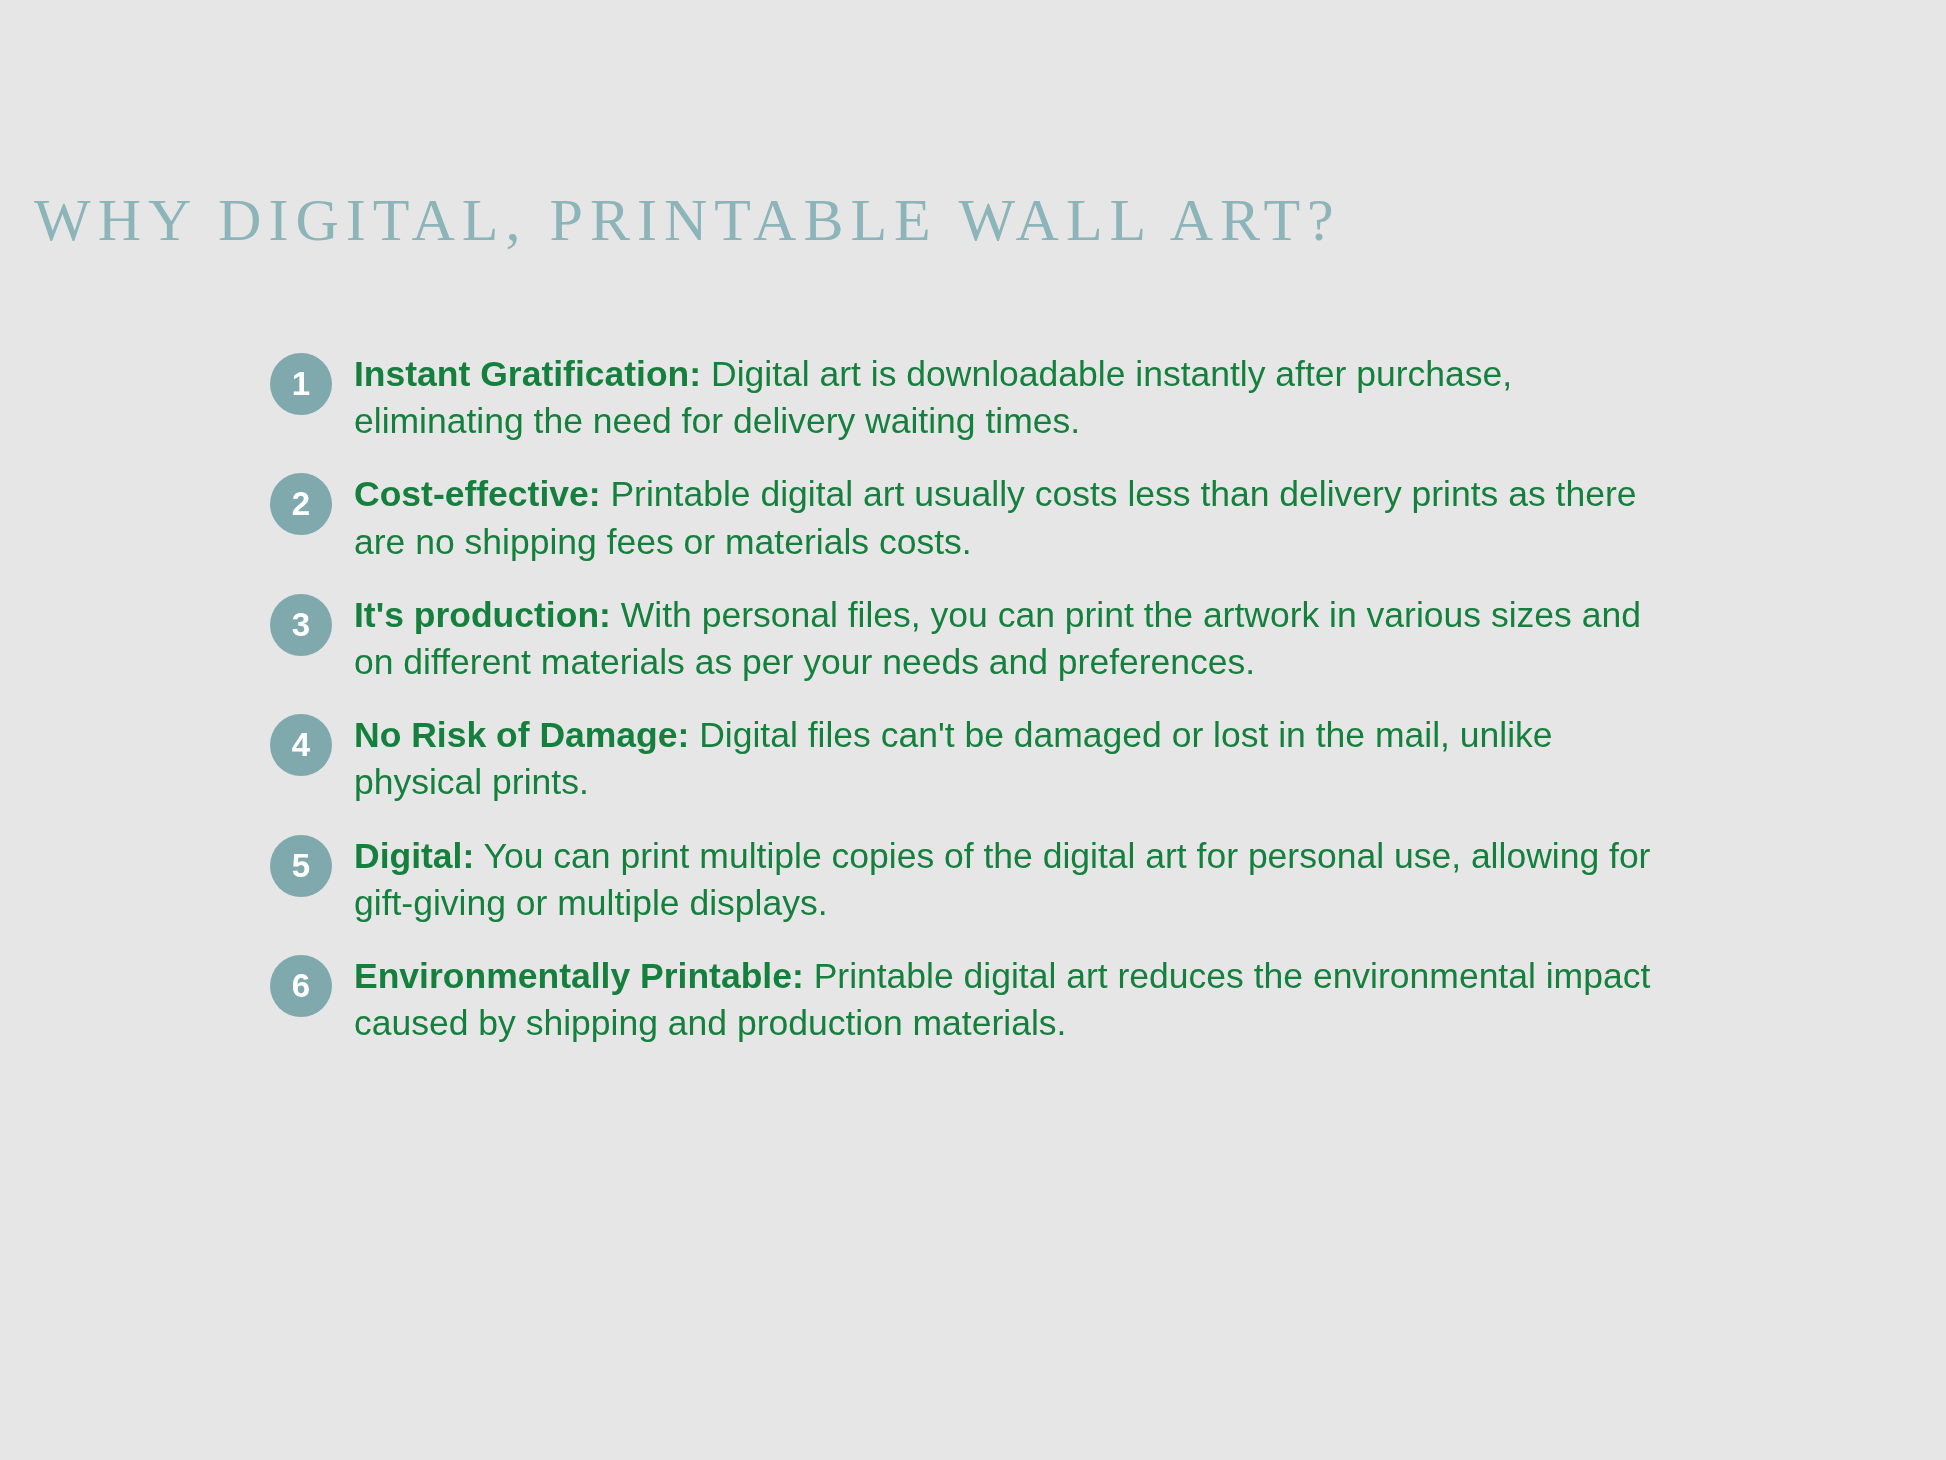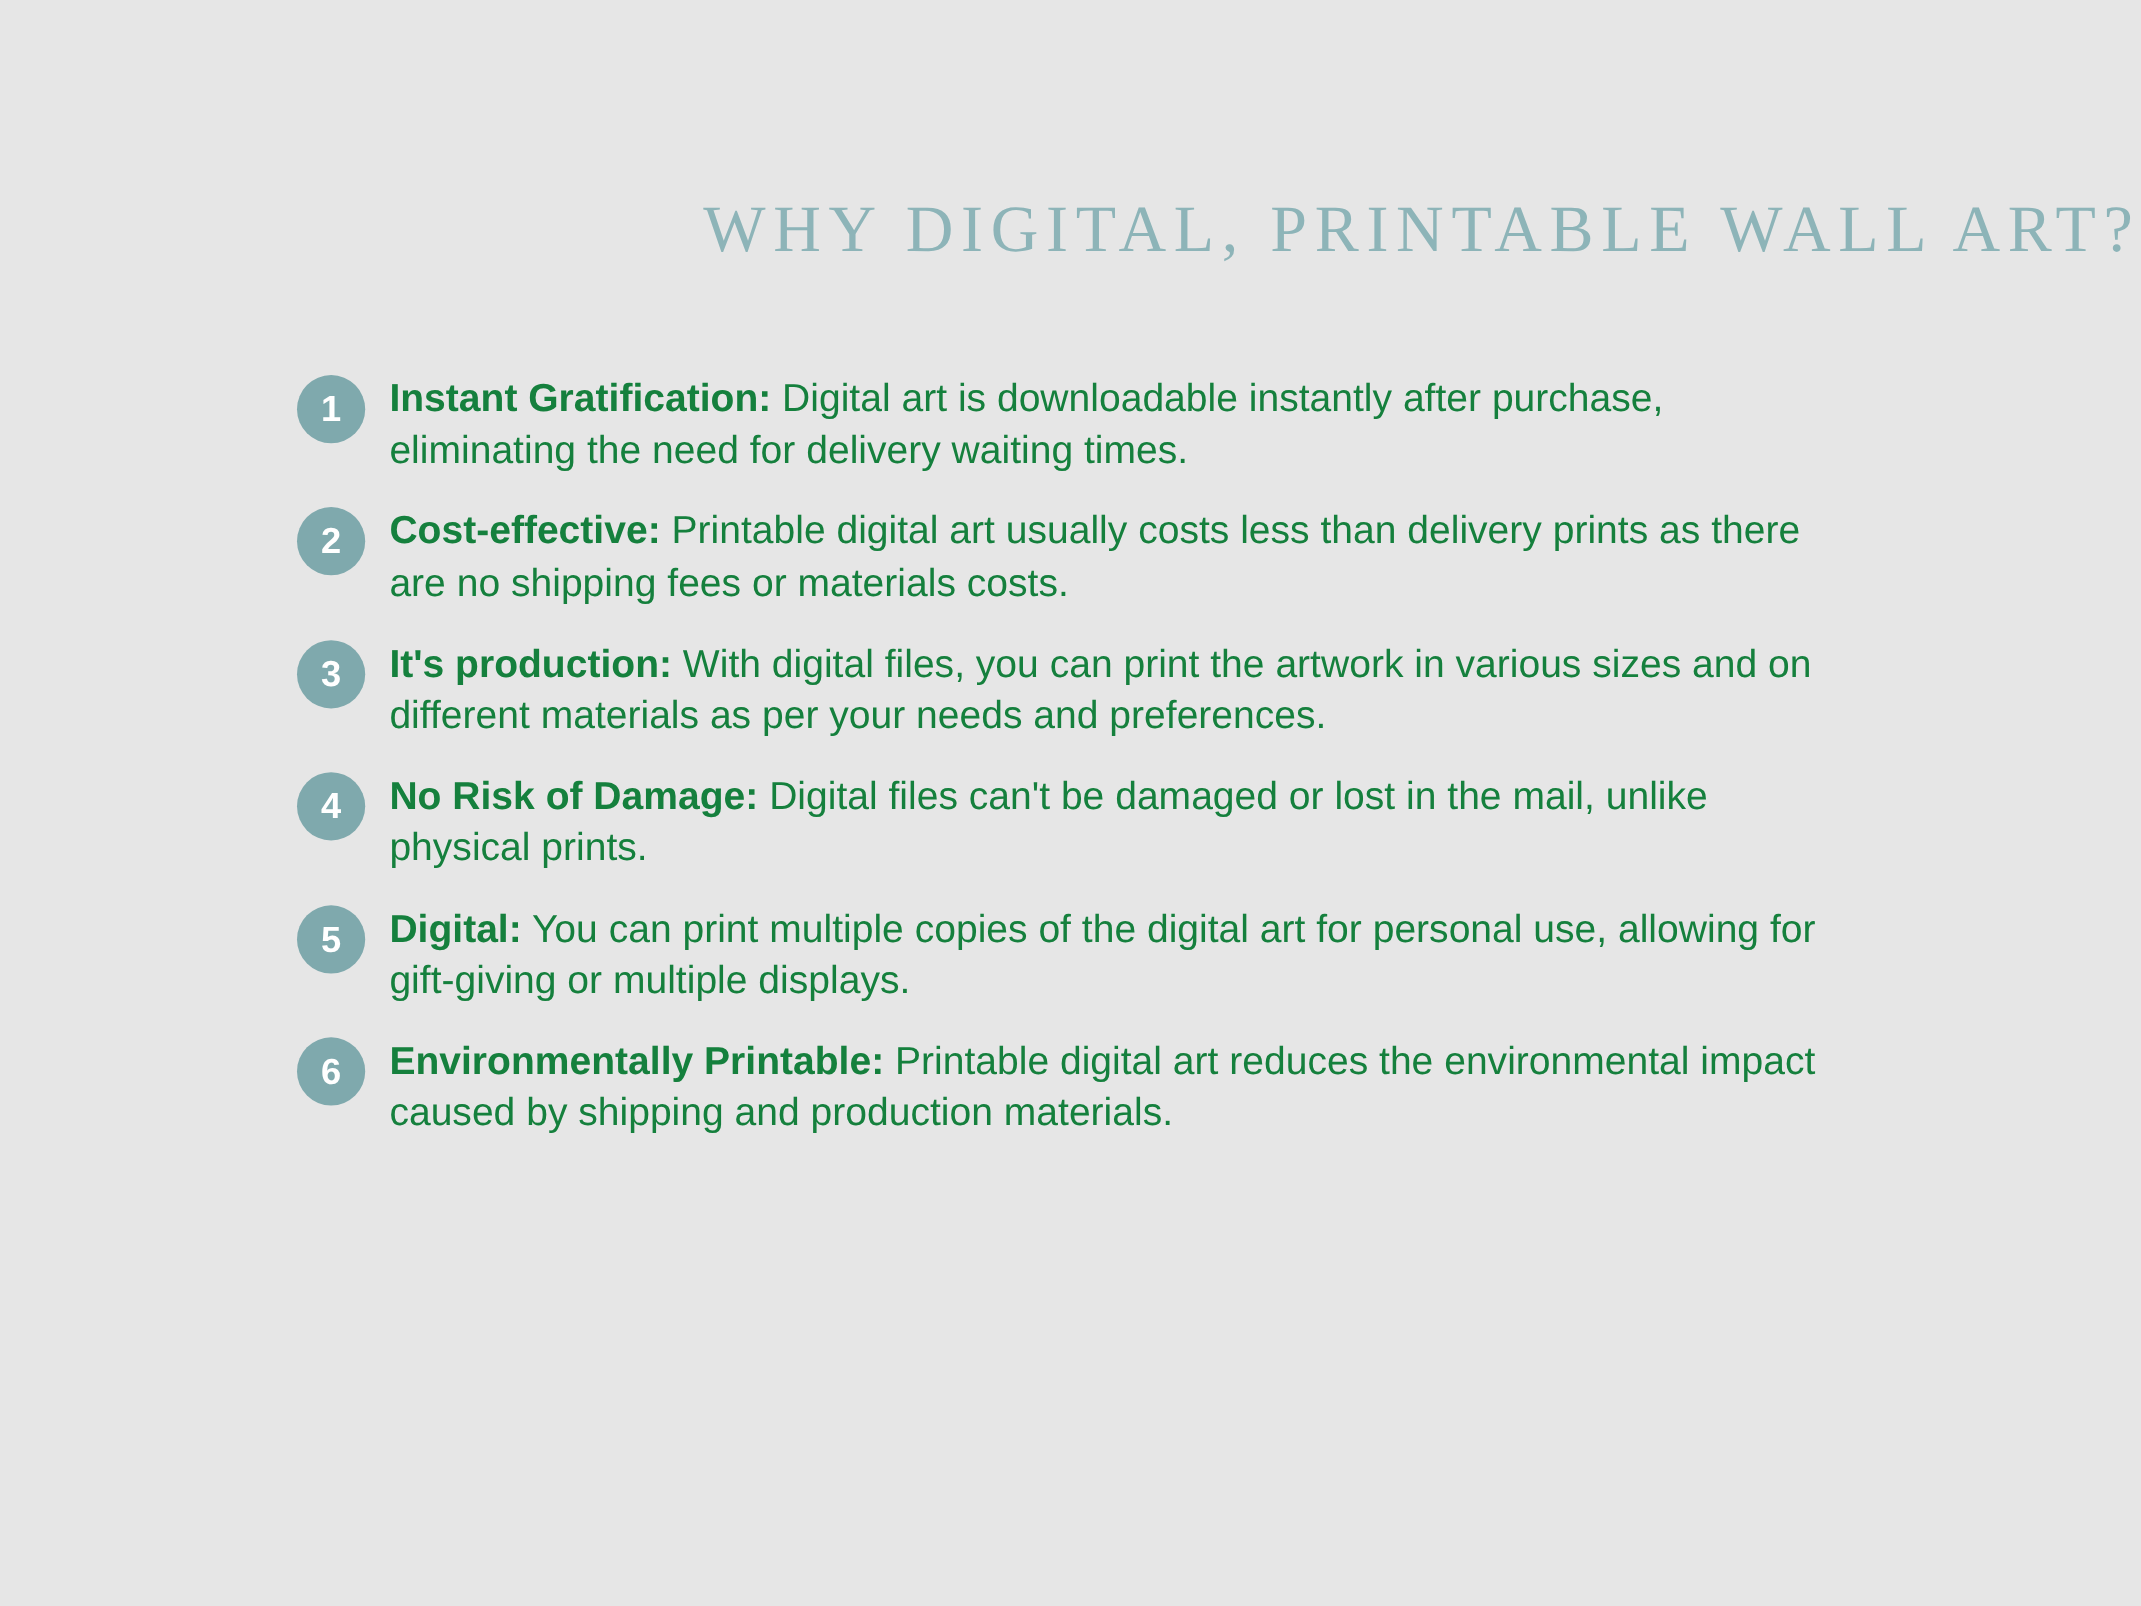--- a/index.html
+++ b/index.html
@@ -18,23 +18,23 @@
     height: 1460px;
     box-sizing: border-box;
     padding: 170px 0 0 0;
     position: relative;
   }
   .title {
     color: #8db4b8;
     font-family: "Liberation Serif", serif;
     font-size: 60px;
     letter-spacing: 7px;
-    text-align: right;
+    text-align: left;
     font-weight: 400;
-    margin: 4px 0 0 0;
+    margin: 16px 0 0 0;
     padding-left: 34px;
     white-space: nowrap;
   }
   .list {
     margin: 96px 0 0 0;
     padding: 0 0 0 270px;
     width: 1420px;
     box-sizing: content-box;
   }
   .item {
@@ -88,21 +88,21 @@
     <div class="item">
       <div class="badge">2</div>
       <div class="text">
         <span class="lead">Cost-effective:</span><span> Printable digital art usually costs less than delivery prints as there are no shipping fees or materials costs.</span>
       </div>
     </div>
 
     <div class="item">
       <div class="badge">3</div>
       <div class="text">
-        <span class="lead">It's production:</span><span> With digital files, you can print the artwork in various sizes and on different materials as per your needs and preferences.</span>
+        <span class="lead">It's production:</span><span> With personal files, you can print the artwork in various sizes and on different materials as per your needs and preferences.</span>
       </div>
     </div>
 
     <div class="item">
       <div class="badge">4</div>
       <div class="text">
         <span class="lead">No Risk of Damage:</span><span> Digital files can't be damaged or lost in the mail, unlike physical prints.</span>
       </div>
     </div>
 

